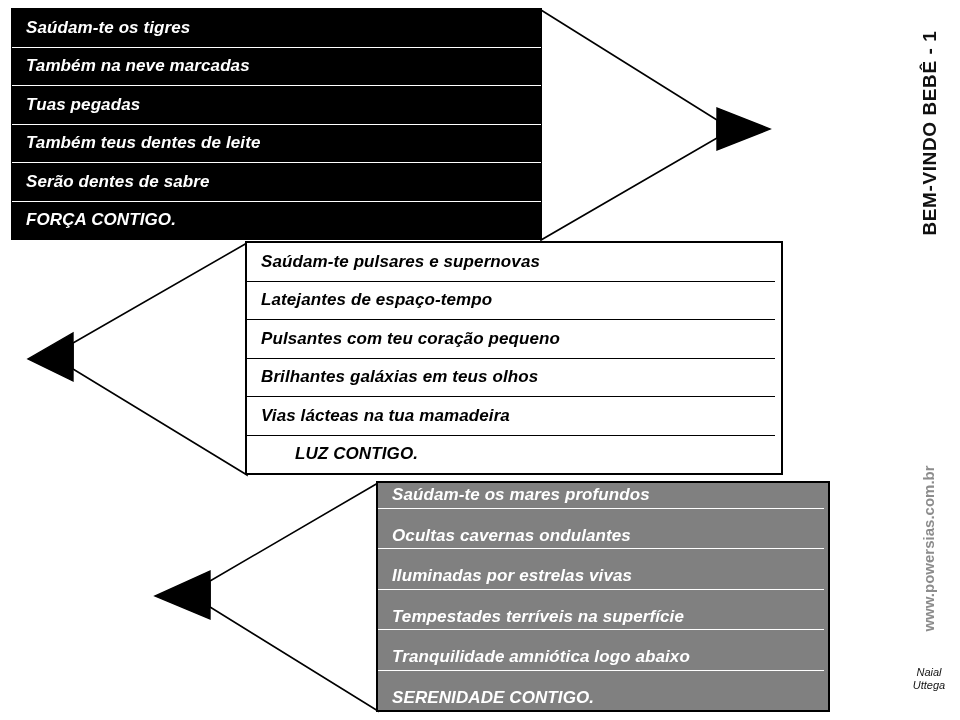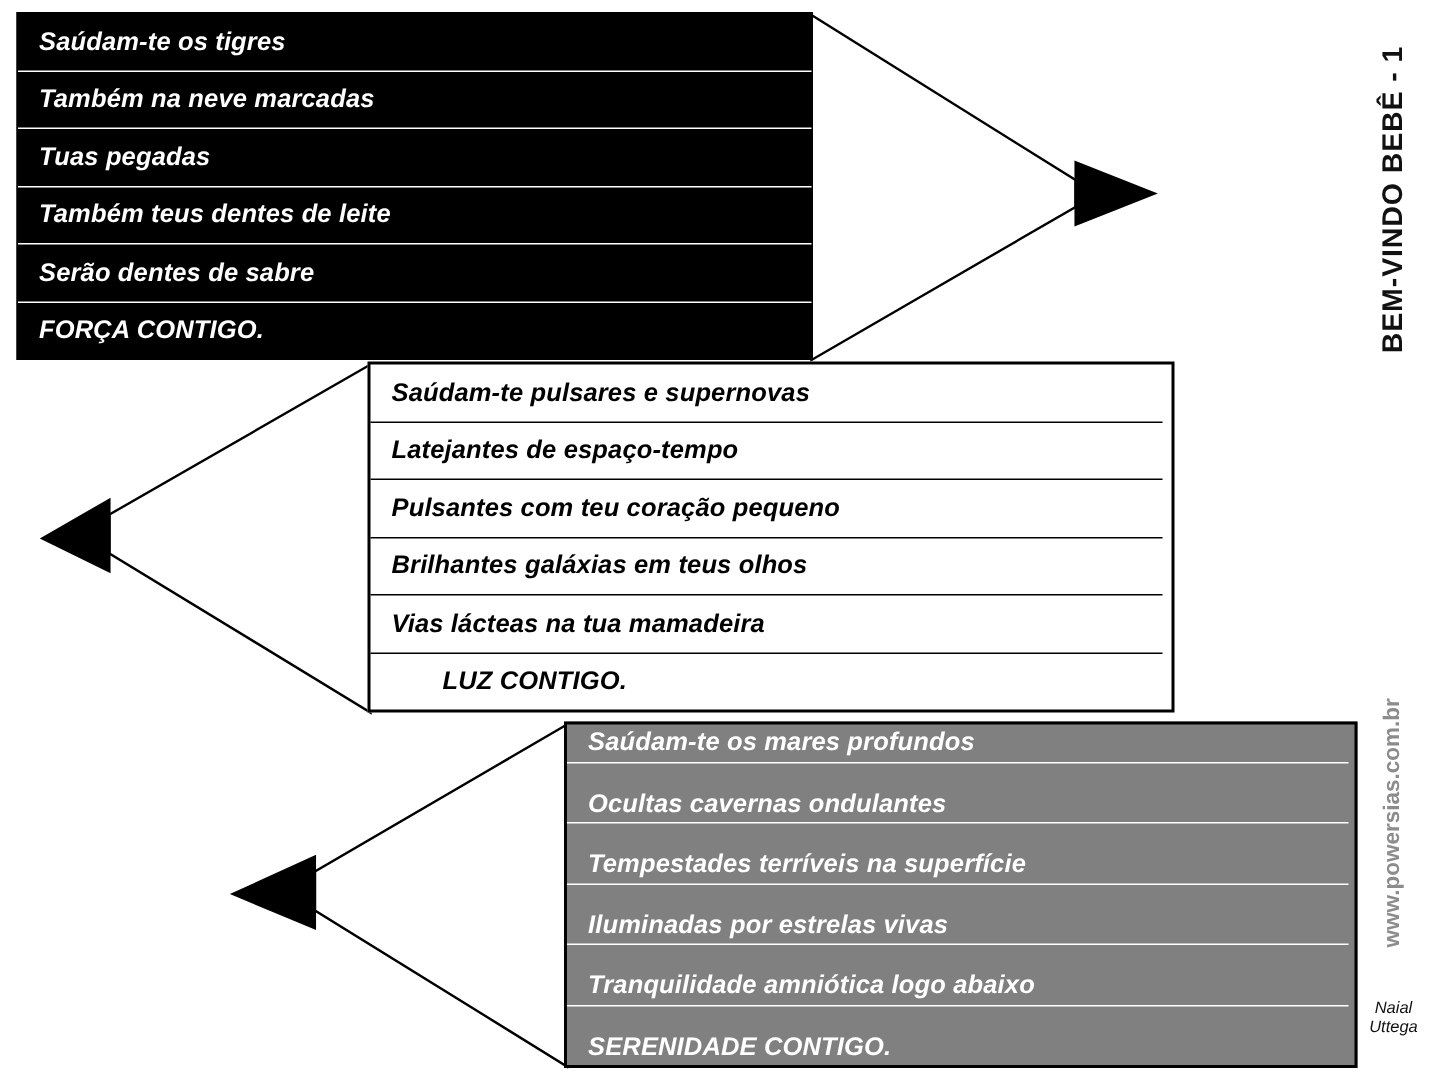--- a/index.html
+++ b/index.html
@@ -72,21 +72,21 @@
     padding-left: 14px;
     border-bottom: 1px solid #000000;
     margin-right: 6px;
   }
   #stanza-luz .line:last-child { border-bottom: none; padding-left: 48px; }
 
   
   #stanza-serenidade {
     left: 376px;
     top: 481px;
-    width: 529px;
+    width: 454px;
     height: 231px;
     background: #808080;
     border: 2px solid #000000;
     gap: 15px;
   }
   #stanza-serenidade .line {
     color: #ffffff;
     padding-left: 14px;
     border-bottom: 1px solid #ffffff;
     margin-right: 4px;
@@ -183,22 +183,22 @@
     <div class="line">Latejantes de espaço-tempo</div>
     <div class="line">Pulsantes com teu coração pequeno</div>
     <div class="line">Brilhantes galáxias em teus olhos</div>
     <div class="line">Vias lácteas na tua mamadeira</div>
     <div class="line">LUZ CONTIGO.</div>
   </div>
 
   <div class="stanza" id="stanza-serenidade">
     <div class="line">Saúdam-te os mares profundos</div>
     <div class="line">Ocultas cavernas ondulantes</div>
+    <div class="line">Iluminadas por estrelas vivas</div>
     <div class="line">Tempestades terríveis na superfície</div>
-    <div class="line">Iluminadas por estrelas vivas</div>
     <div class="line">Tranquilidade amniótica logo abaixo</div>
     <div class="line">SERENIDADE CONTIGO.</div>
   </div>
 
   <div id="series-title">
     <span>BEM-VINDO BEBÊ - 1</span>
   </div>
 
   <div id="site-watermark">
     <span>www.powersias.com.br</span>

